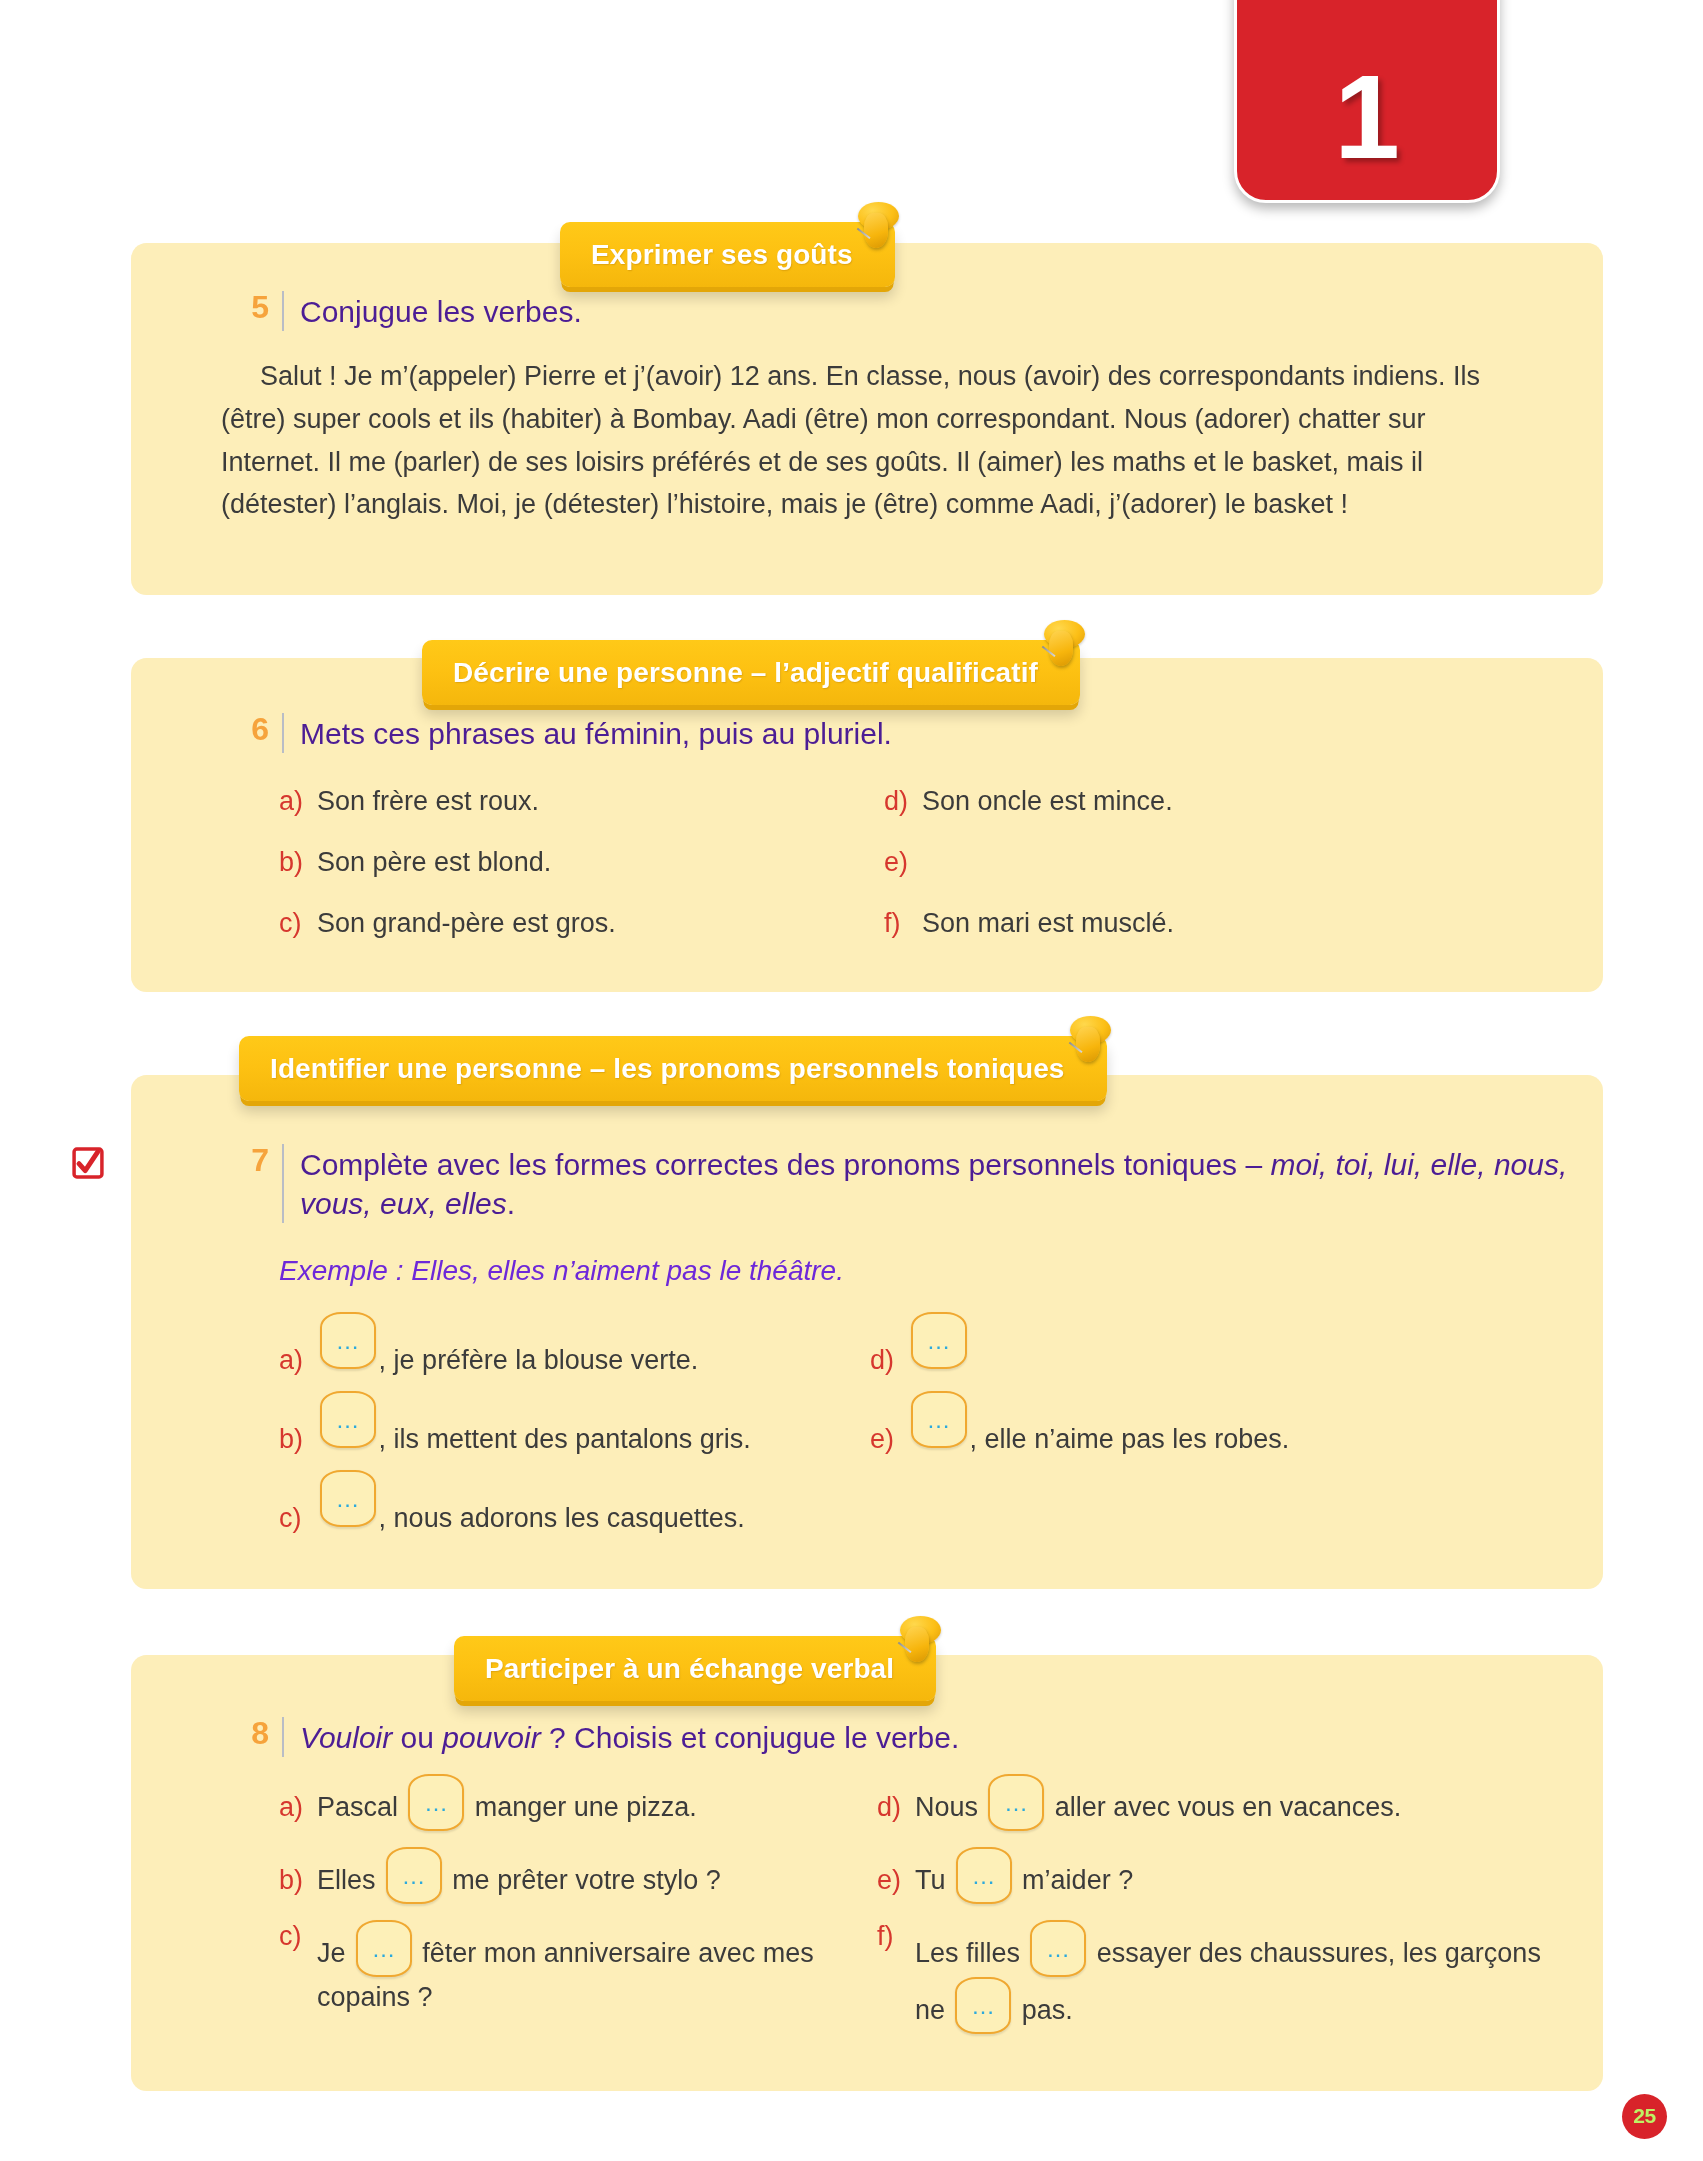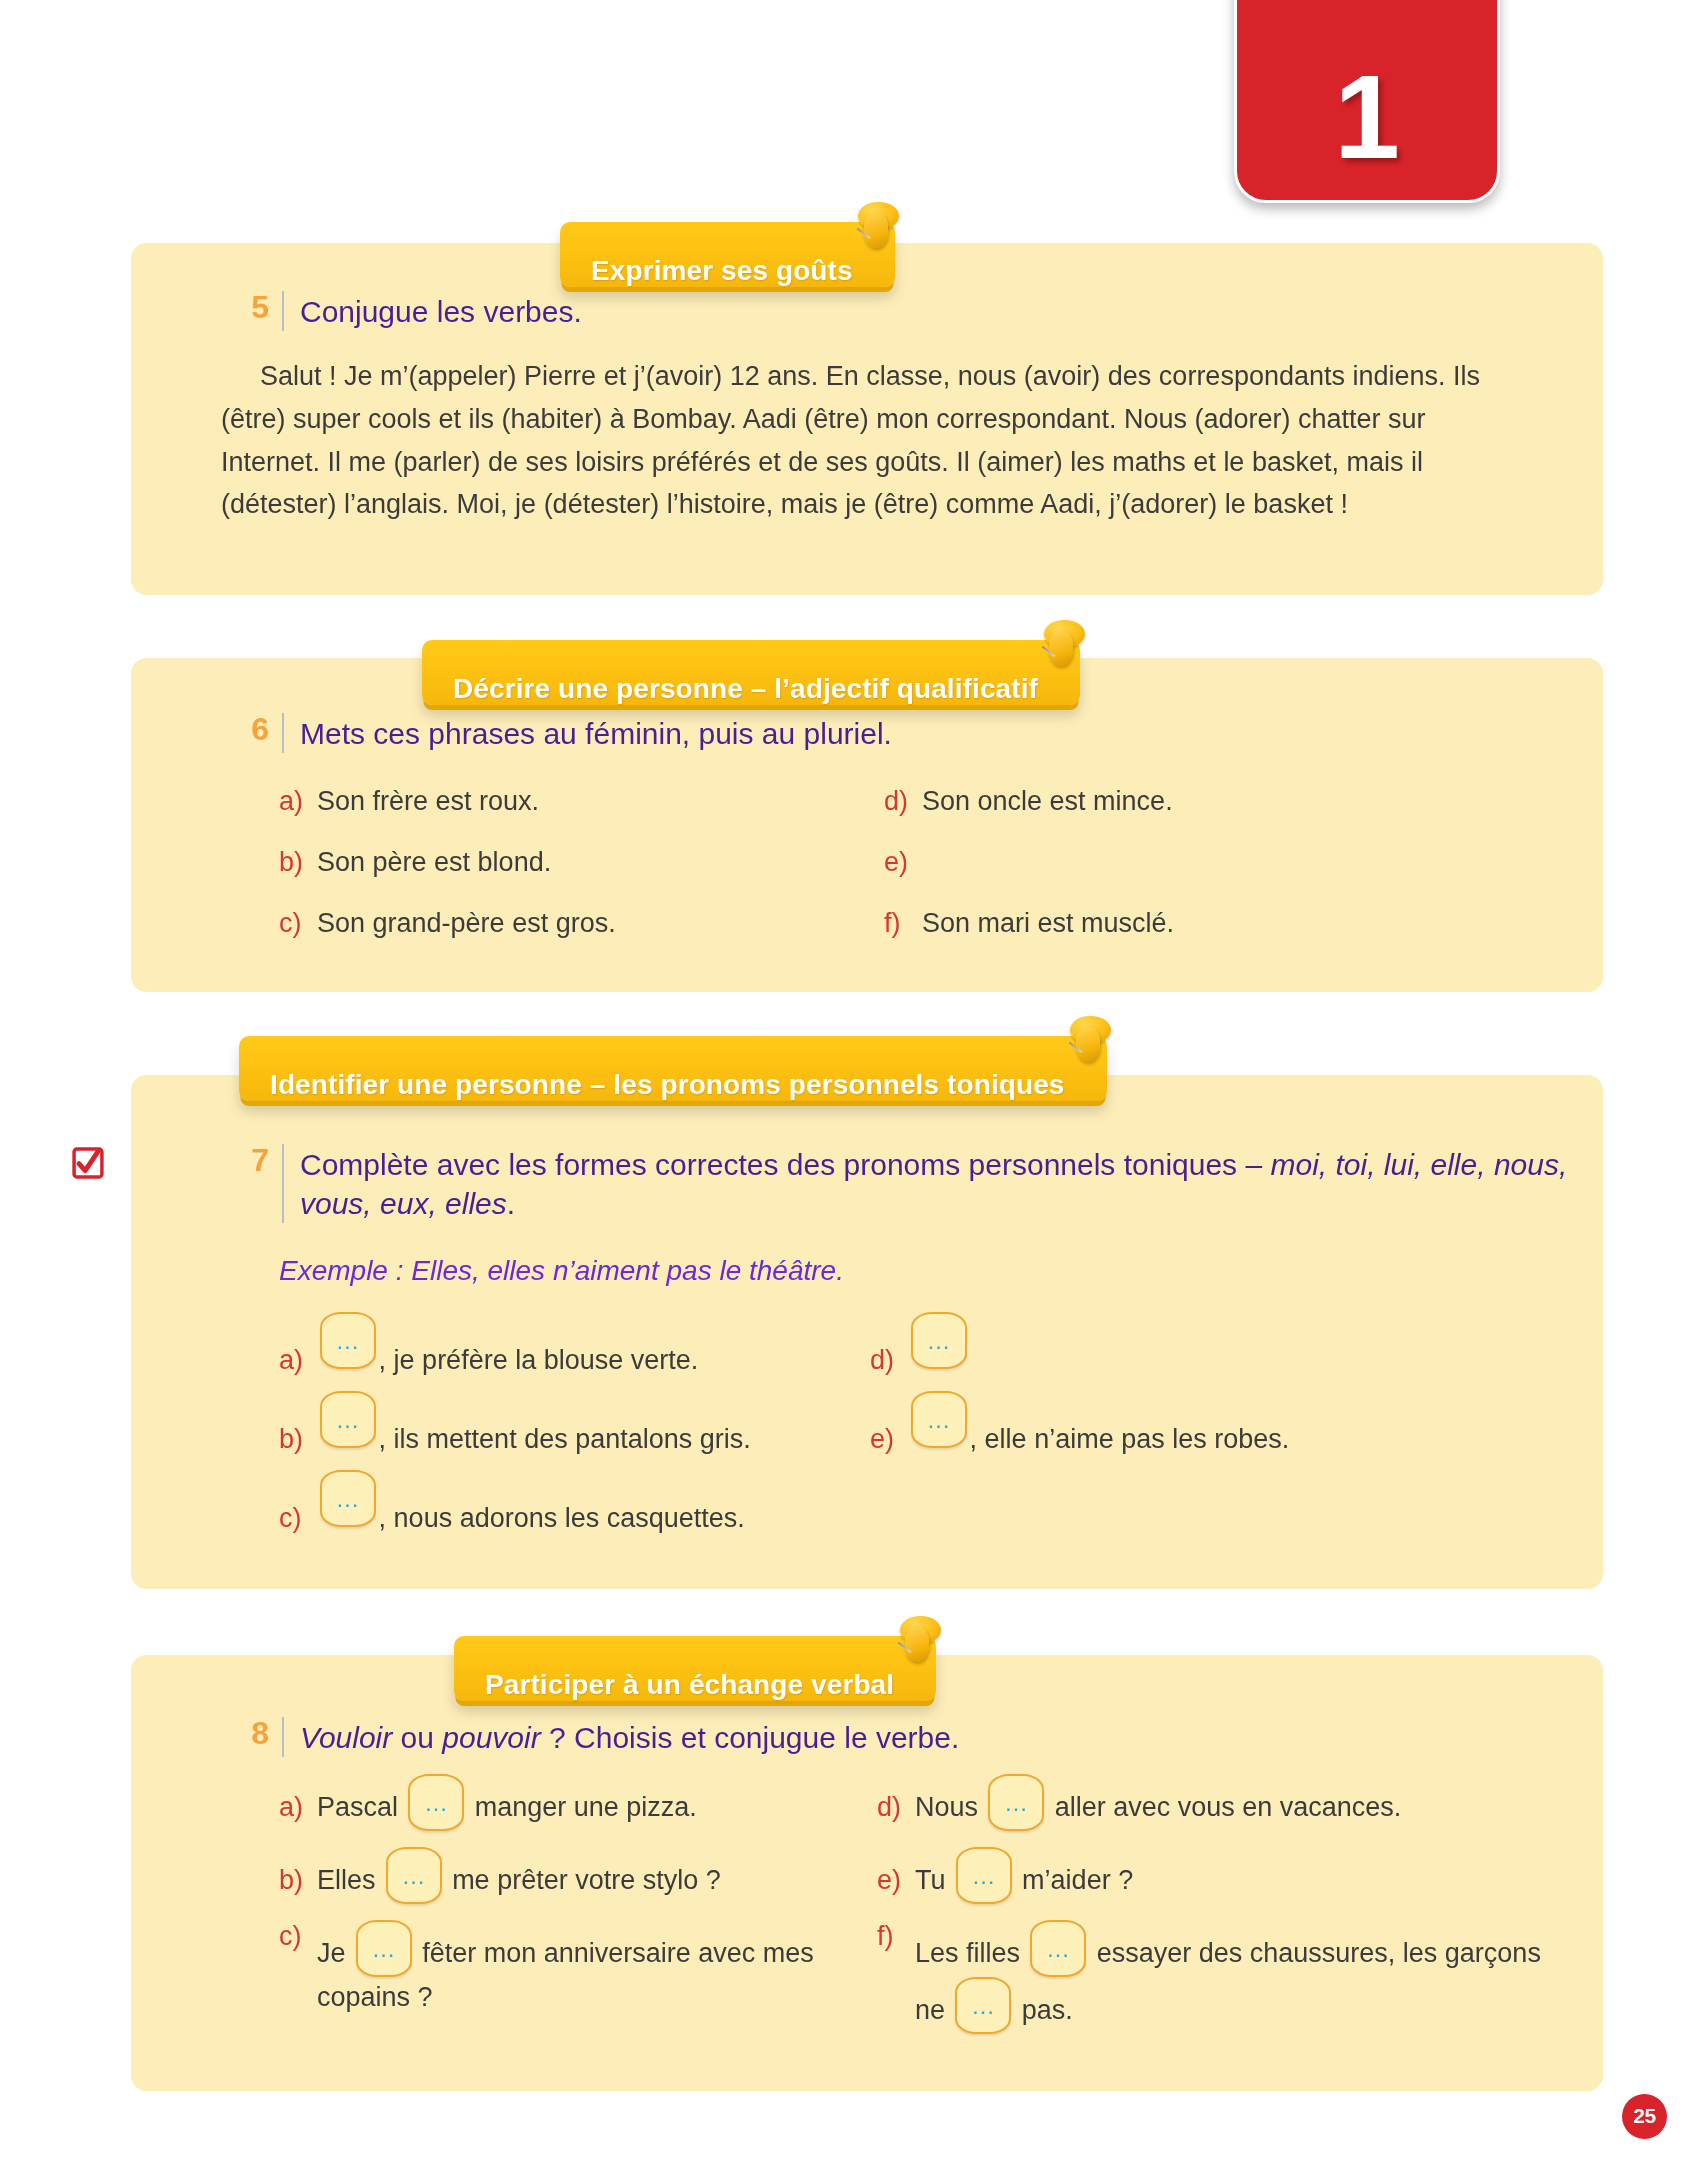--- a/index.html
+++ b/index.html
@@ -56,21 +56,21 @@
     z-index: 20;
     height: 69px;
   }
   .banner {
     position: relative;
     height: 65px;
     background: linear-gradient(180deg, #ffc918 0%, #fdc112 48%, #f5b70c 100%);
     border-radius: 10px;
     box-shadow: 0 6.3px 0 -1.4px #e3a608, 0 10.6px 12.7px rgba(0,0,0,0.16);
     display: flex;
-    align-items: flex-end;
+    align-items: center;
     justify-content: center;
     padding: 0 42px 0 31px;
   }
   .banner-text {
     color: #ffffff;
     font-size: 28px;
     font-weight: bold;
     letter-spacing: 0.1px;
     white-space: nowrap;
     text-shadow: 0.7px 1.4px 1.4px rgba(150,95,0,0.28);
@@ -224,21 +224,21 @@
 
   
   .page-badge {
     position: absolute;
     right: 37px;
     bottom: 22.5px;
     width: 45px;
     height: 45px;
     border-radius: 50%;
     background: #d8232a;
-    color: #ffffff;
+    color: #bef264;
     font-size: 21px;
     font-weight: bold;
     display: flex;
     align-items: center;
     justify-content: center;
     letter-spacing: -0.4px;
   }
 </style>
 </head>
 <body>

